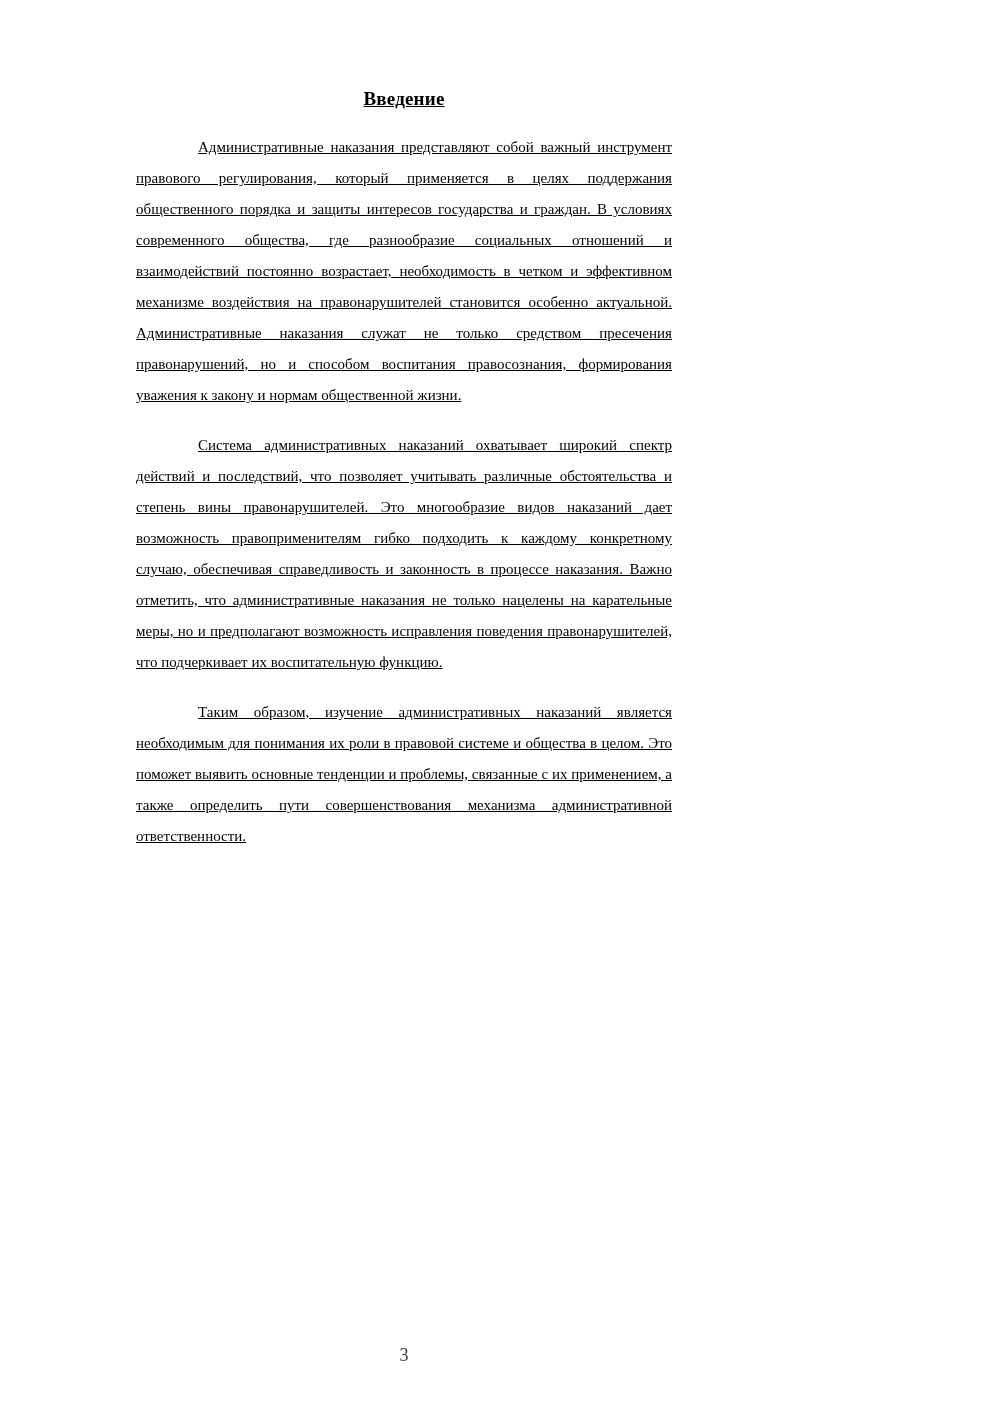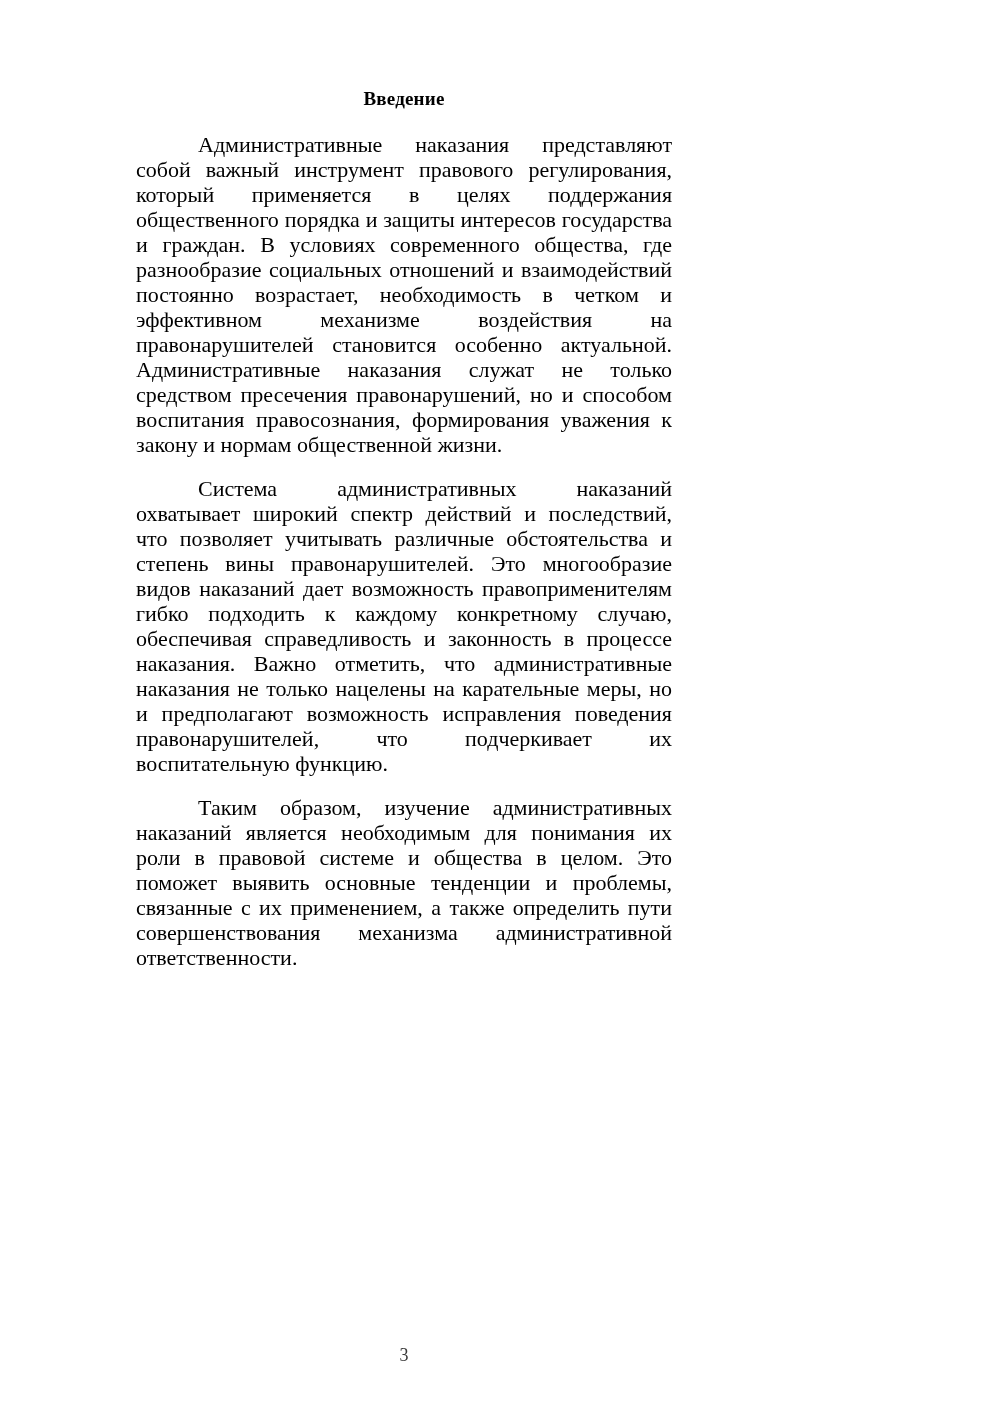--- a/index.html
+++ b/index.html
@@ -14,32 +14,33 @@
     color: #000000;
     position: relative;
     overflow: hidden;
   }
   .page {
     box-sizing: border-box;
     width: 808px;
     height: 1414px;
     padding: 88px 72px 0 136px;
     position: relative;
+    text-decoration: underline;
   }
   .doc-title {
     text-align: center;
     font-size: 19px;
     font-weight: bold;
     letter-spacing: 0.2px;
     margin: 0 0 22px 0;
     padding-right: 64px;
   }
   .body-text {
-    font-size: 22px;
-    line-height: 25px;
+    font-size: 15px;
+    line-height: 31px;
     text-align: justify;
     text-justify: inter-word;
     margin: 0 0 19px 0;
     padding-right: 64px;
     text-indent: 62px;
     hyphens: none;
   }
   .body-text:last-of-type {
     margin-bottom: 8px;
   }

